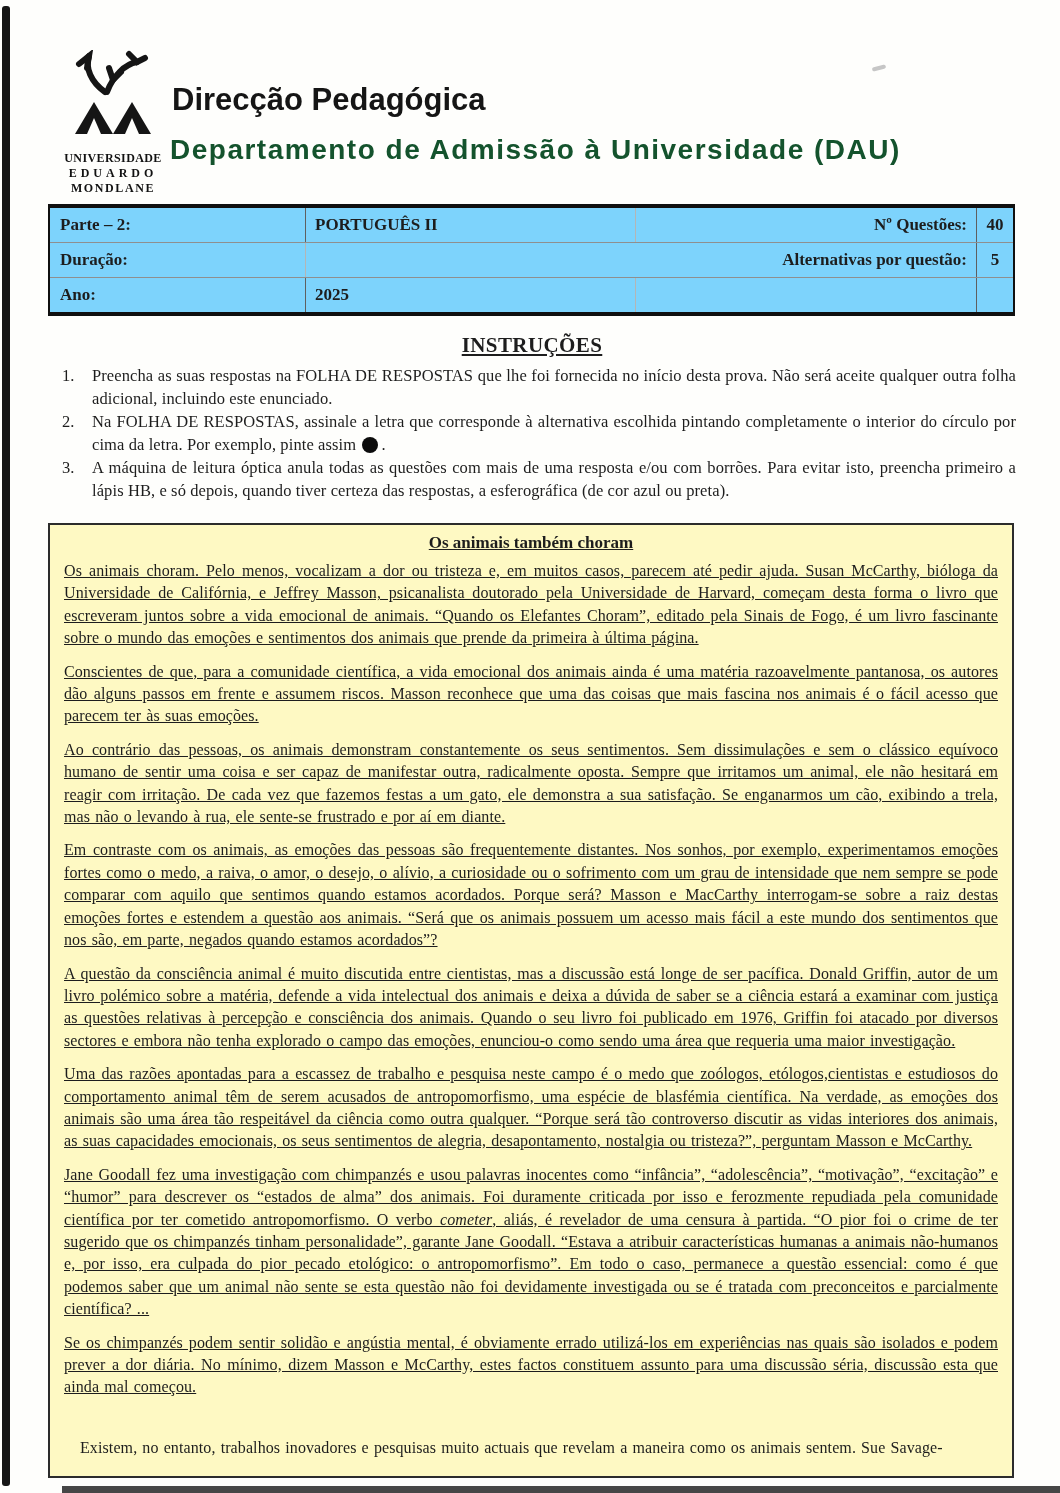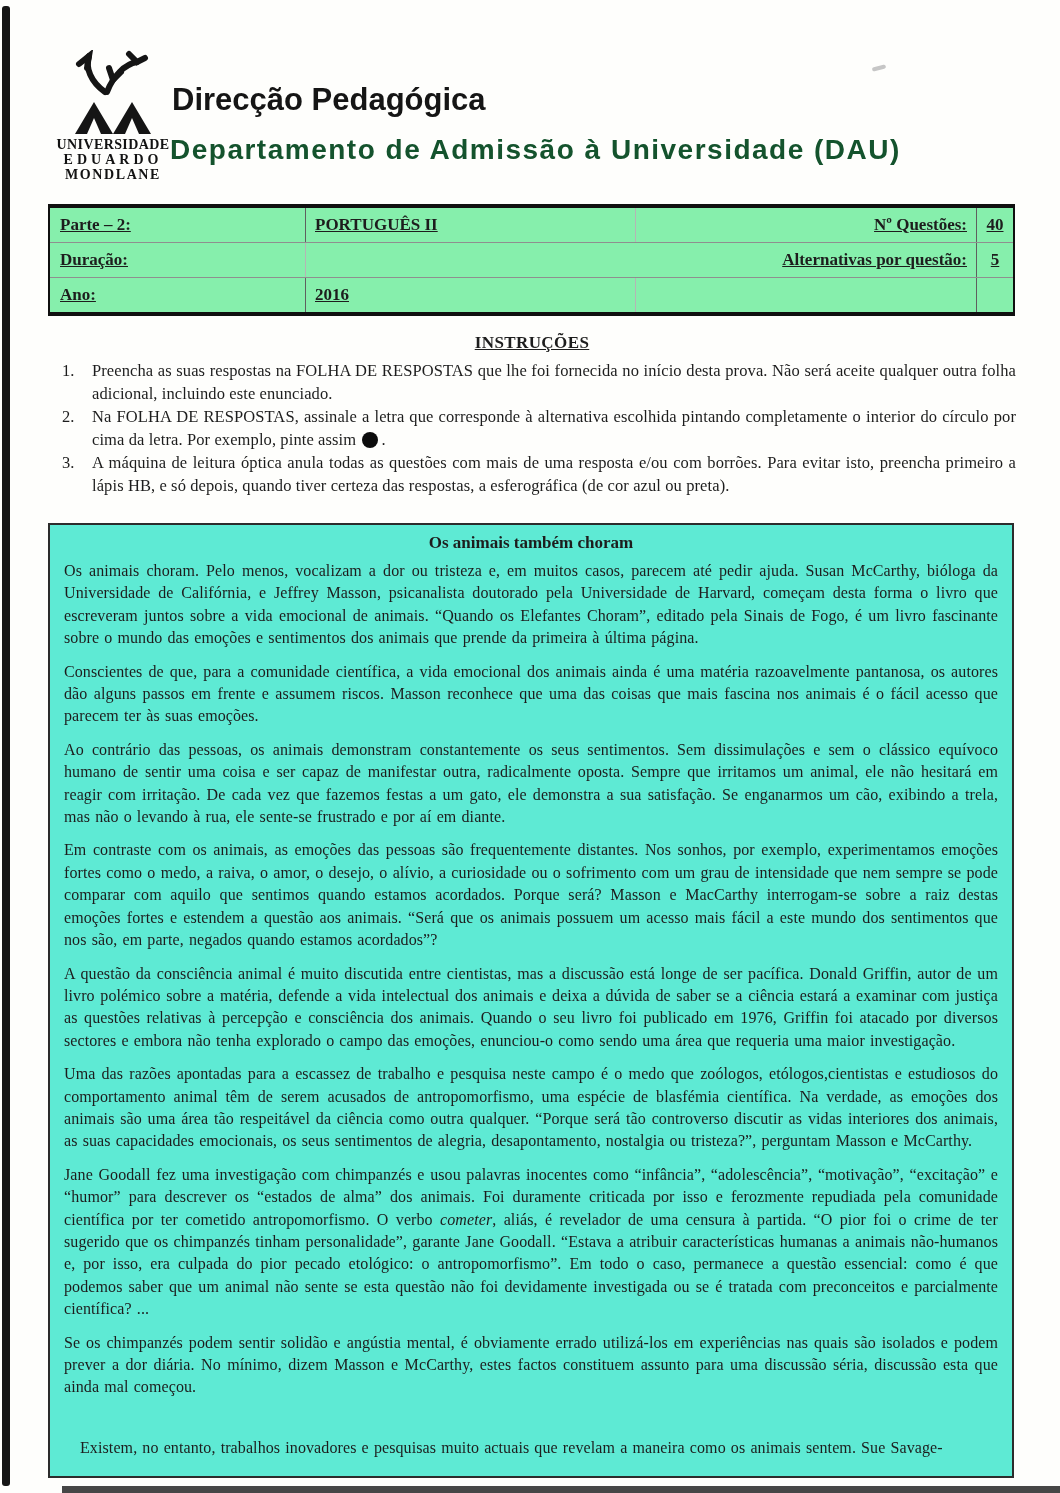--- a/index.html
+++ b/index.html
@@ -8,47 +8,47 @@
     background:#fefefc;color:#1d1d1d;
     font-family:"Liberation Serif", serif;
   }
   
   .scan-left{position:absolute;left:2px;top:6px;width:8px;height:1480px;background:#161616;border-radius:3px;}
   .scan-bottom{position:absolute;left:62px;top:1486px;width:998px;height:7px;background:#464646;}
   .scan-speck{position:absolute;left:872px;top:66px;width:14px;height:4px;background:#c6c6c6;border-radius:2px;transform:rotate(-14deg);}
   
   .logo-wrap{position:absolute;left:52px;top:50px;width:122px;text-align:center;}
   .logo-wrap svg{display:block;margin:0 auto;}
-  .univ-text{margin-top:1px;font-weight:700;font-size:14px;line-height:15px;color:#121212;}
+  .univ-text{margin-top:15px;font-weight:700;font-size:12px;line-height:15px;color:#121212;}
   .univ-l0{letter-spacing:0.4px;display:block;}
   .univ-l1{letter-spacing:4px;display:block;}
   .univ-l2{letter-spacing:1.6px;display:block;}
   .header-title{position:absolute;left:172px;top:82px;font-family:"Liberation Sans",sans-serif;font-weight:700;font-size:31px;color:#151515;}
   .header-subtitle{position:absolute;left:170px;top:134px;font-family:"Liberation Sans",sans-serif;font-weight:700;font-size:28px;color:#14532d;letter-spacing:1.5px;}
   
   .info-table{position:absolute;left:48px;top:204px;width:967px;box-sizing:border-box;
     border-top:4px solid #101010;border-bottom:4px solid #101010;
-    border-left:2px solid #101010;border-right:2px solid #101010;background:#86efac;text-decoration:underline;}
+    border-left:2px solid #101010;border-right:2px solid #101010;background:#7dd3fc;}
   .it-row{display:flex;height:34px;align-items:stretch;}
   .it-row + .it-row{border-top:1.5px solid #8f8f8f;text-align:center;}
   .it-cell{display:flex;align-items:center;font-weight:700;font-size:17px;box-sizing:border-box;}
   .c1{width:255px;padding-left:10px;}
   .c2{width:330px;border-left:1.5px solid #5f5f5f;padding-left:9px;}
   .c3{flex:1;border-left:1.5px solid #b5b5b5;justify-content:flex-end;padding-right:9px;}
   .c4{width:37px;border-left:1.5px solid #5f5f5f;justify-content:center;}
   
   .instructions{position:absolute;left:48px;top:333px;width:968px;}
-  .instr-title{text-align:center;font-weight:700;font-size:17px;text-decoration:underline;letter-spacing:0.4px;margin-bottom:7px;}
+  .instr-title{text-align:center;font-weight:700;font-size:21px;text-decoration:underline;letter-spacing:0.4px;margin-bottom:7px;}
   .instr-item{display:flex;font-size:16.5px;line-height:22.5px;margin-bottom:1px;}
   .instr-num{flex:none;width:30px;margin-left:14px;}
   .instr-text{flex:1;text-align:justify;letter-spacing:0.1px;}
   .dot{display:inline-block;width:16px;height:16px;background:#0c0c0c;border-radius:50%;vertical-align:-3px;margin:0 3px 0 2px;}
   
   .passage-box{position:absolute;left:48px;top:523px;width:966px;height:955px;box-sizing:border-box;
-    border:2px solid #2c2c2c;overflow:hidden;padding:6px 14px 26px 14px;background:#5eead4;}
+    border:2px solid #2c2c2c;overflow:hidden;padding:6px 14px 26px 14px;background:#fef9c3;text-decoration:underline;}
   .passage-title{text-align:center;font-weight:700;font-size:17px;margin:2px 0 7px;}
   .passage-box p{margin:0 0 11px;text-align:justify;font-size:16px;line-height:22.4px;letter-spacing:0.1px;word-spacing:1px;}
   .passage-box p em{font-style:italic;}
   .pinned{position:absolute;left:14px;right:14px;bottom:1px;margin:16px !important;}
 </style>
 </head>
 <body>
 
 <div class="scan-left"></div>
 <div class="scan-bottom"></div>
@@ -84,21 +84,21 @@
       <div class="it-cell c3">Nº Questões:</div>
       <div class="it-cell c4">40</div>
     </div>
     <div class="it-row">
       <div class="it-cell c1">Duração:</div>
       <div class="it-cell c3">Alternativas por questão:</div>
       <div class="it-cell c4">5</div>
     </div>
     <div class="it-row">
       <div class="it-cell c1">Ano:</div>
-      <div class="it-cell c2">2016</div>
+      <div class="it-cell c2">2025</div>
       <div class="it-cell c3"></div>
       <div class="it-cell c4"></div>
     </div>
   </div>
 
 <div class="instructions">
   <div class="instr-title">INSTRUÇÕES</div>
   <div>
       <div class="instr-item">
         <div class="instr-num">1.</div>

